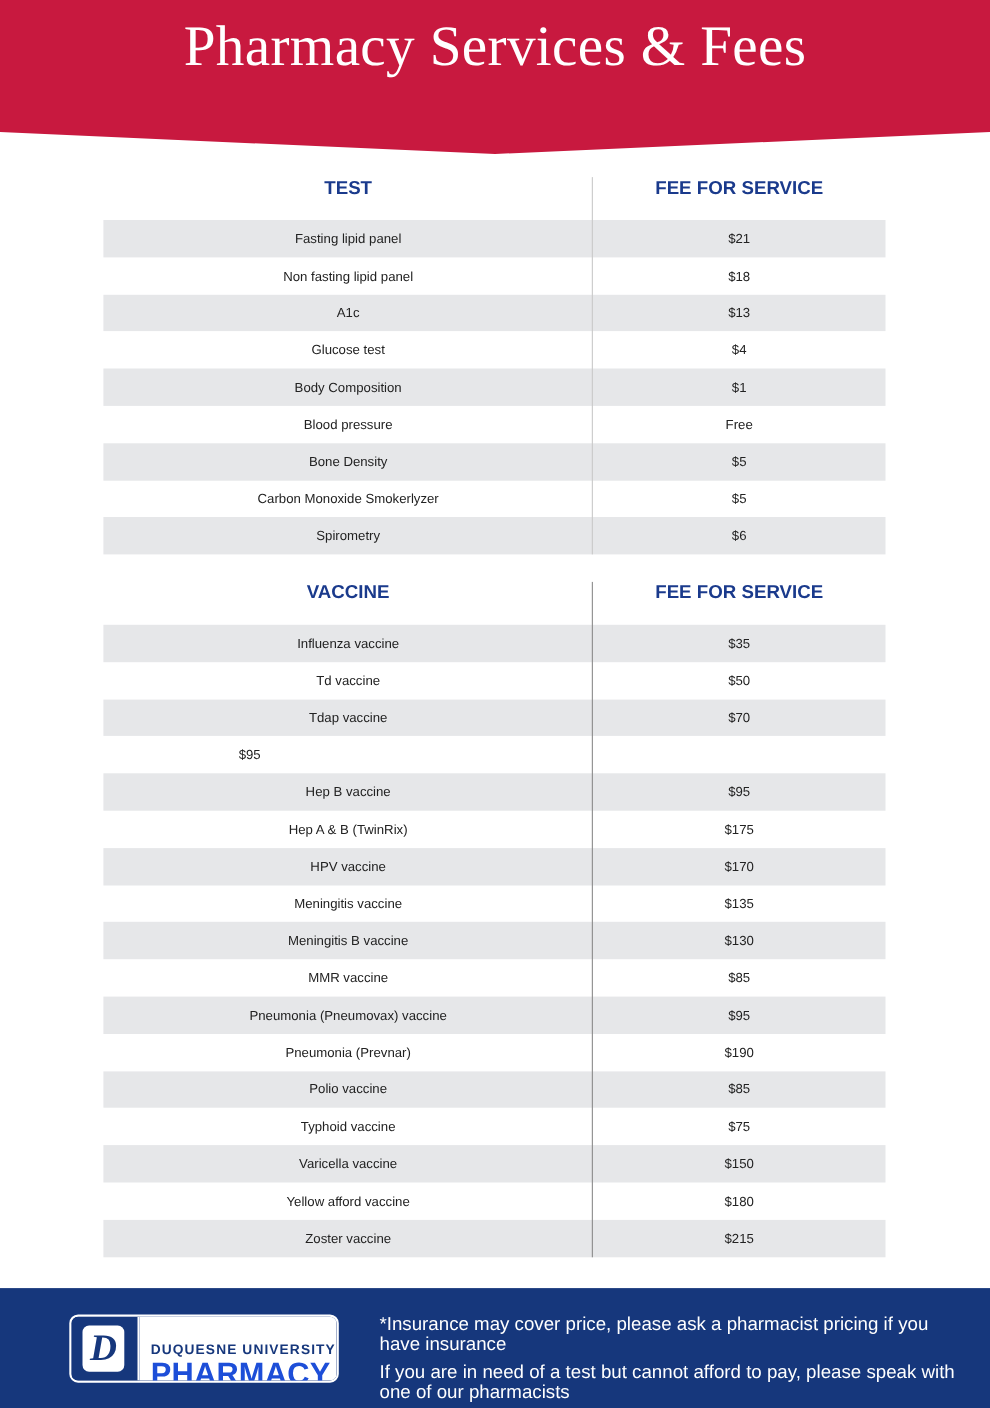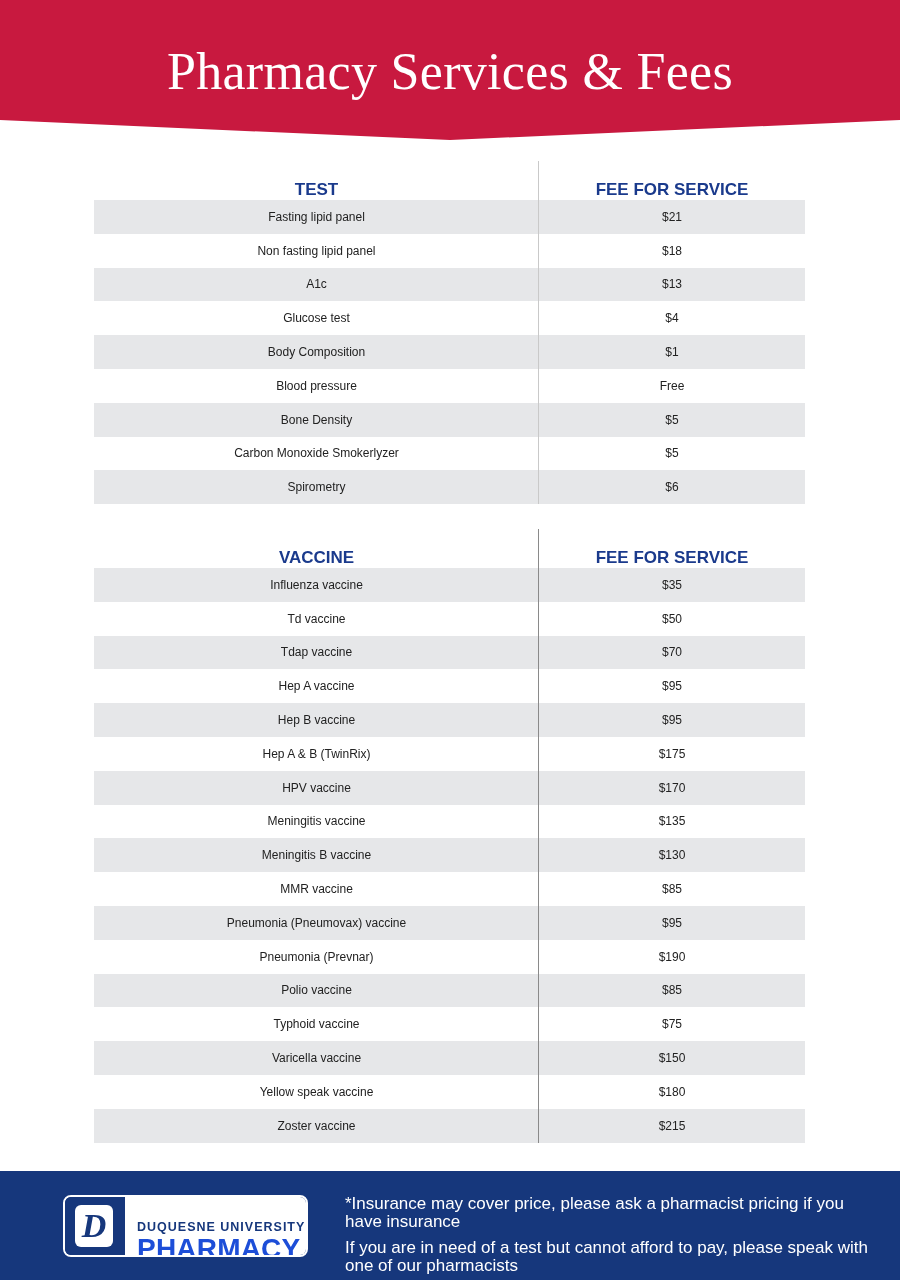--- a/index.html
+++ b/index.html
@@ -7,33 +7,33 @@
     width: 900px; height: 1280px; position: relative; overflow: hidden;
     background: #ffffff;
     font-family: "Liberation Sans", "DejaVu Sans", sans-serif;
   }
   .banner {
     position: absolute; left: 0; top: 0; width: 900px; height: 141px;
     background: #c8193f;
     clip-path: polygon(0 0, 900px 0, 900px 120px, 450px 140px, 0 120px);
   }
   .banner-title {
-    position: absolute; left: 0; top: 40px; width: 900px; text-align: center;
+    position: absolute; left: 0; top: 11px; width: 900px; text-align: center;
     color: #ffffff; font-family: "Liberation Serif", "DejaVu Serif", serif;
     font-size: 52px; line-height: 64px; letter-spacing: 0.3px;
   }
   .table {
     position: absolute; left: 94px; width: 711px;
   }
   .table .divider {
     position: absolute; left: 444px; top: 0; width: 1px; background: #c9c9c9;
   }
   .table.vaccine .divider { background: #8a8a8a; }
   .thead {
-    display: flex; height: 39px; align-items: flex-end;
+    display: flex; height: 39px; align-items: flex-start;
     color: #1a3a8c; font-weight: bold; font-size: 17px;
   }
   .row {
     display: flex; height: 33.8px; align-items: center;
     font-size: 12px; color: #222222;
   }
   .row.shade { background: #e6e7e9; }
   .c1 { width: 445px; text-align: center; }
   .c2 { width: 266px; text-align: center; }
   .footer {
@@ -132,21 +132,20 @@
       </div>
       <div class="row">
         <div class="c1">Td vaccine</div>
         <div class="c2">$50</div>
       </div>
       <div class="row shade">
         <div class="c1">Tdap vaccine</div>
         <div class="c2">$70</div>
       </div>
       <div class="row">
-        <div class="c1">Hep A vaccine</div>
         <div class="c2">$95</div>
       </div>
       <div class="row shade">
         <div class="c1">Hep B vaccine</div>
         <div class="c2">$95</div>
       </div>
       <div class="row">
         <div class="c1">Hep A &amp; B (TwinRix)</div>
         <div class="c2">$175</div>
       </div>
@@ -180,21 +179,21 @@
       </div>
       <div class="row">
         <div class="c1">Typhoid vaccine</div>
         <div class="c2">$75</div>
       </div>
       <div class="row shade">
         <div class="c1">Varicella vaccine</div>
         <div class="c2">$150</div>
       </div>
       <div class="row">
-        <div class="c1">Yellow speak vaccine</div>
+        <div class="c1">Yellow afford vaccine</div>
         <div class="c2">$180</div>
       </div>
       <div class="row shade">
         <div class="c1">Zoster vaccine</div>
         <div class="c2">$215</div>
       </div>
     </div>
   <div class="divider" style="height: 613.6px;"></div>
 </div>
 

